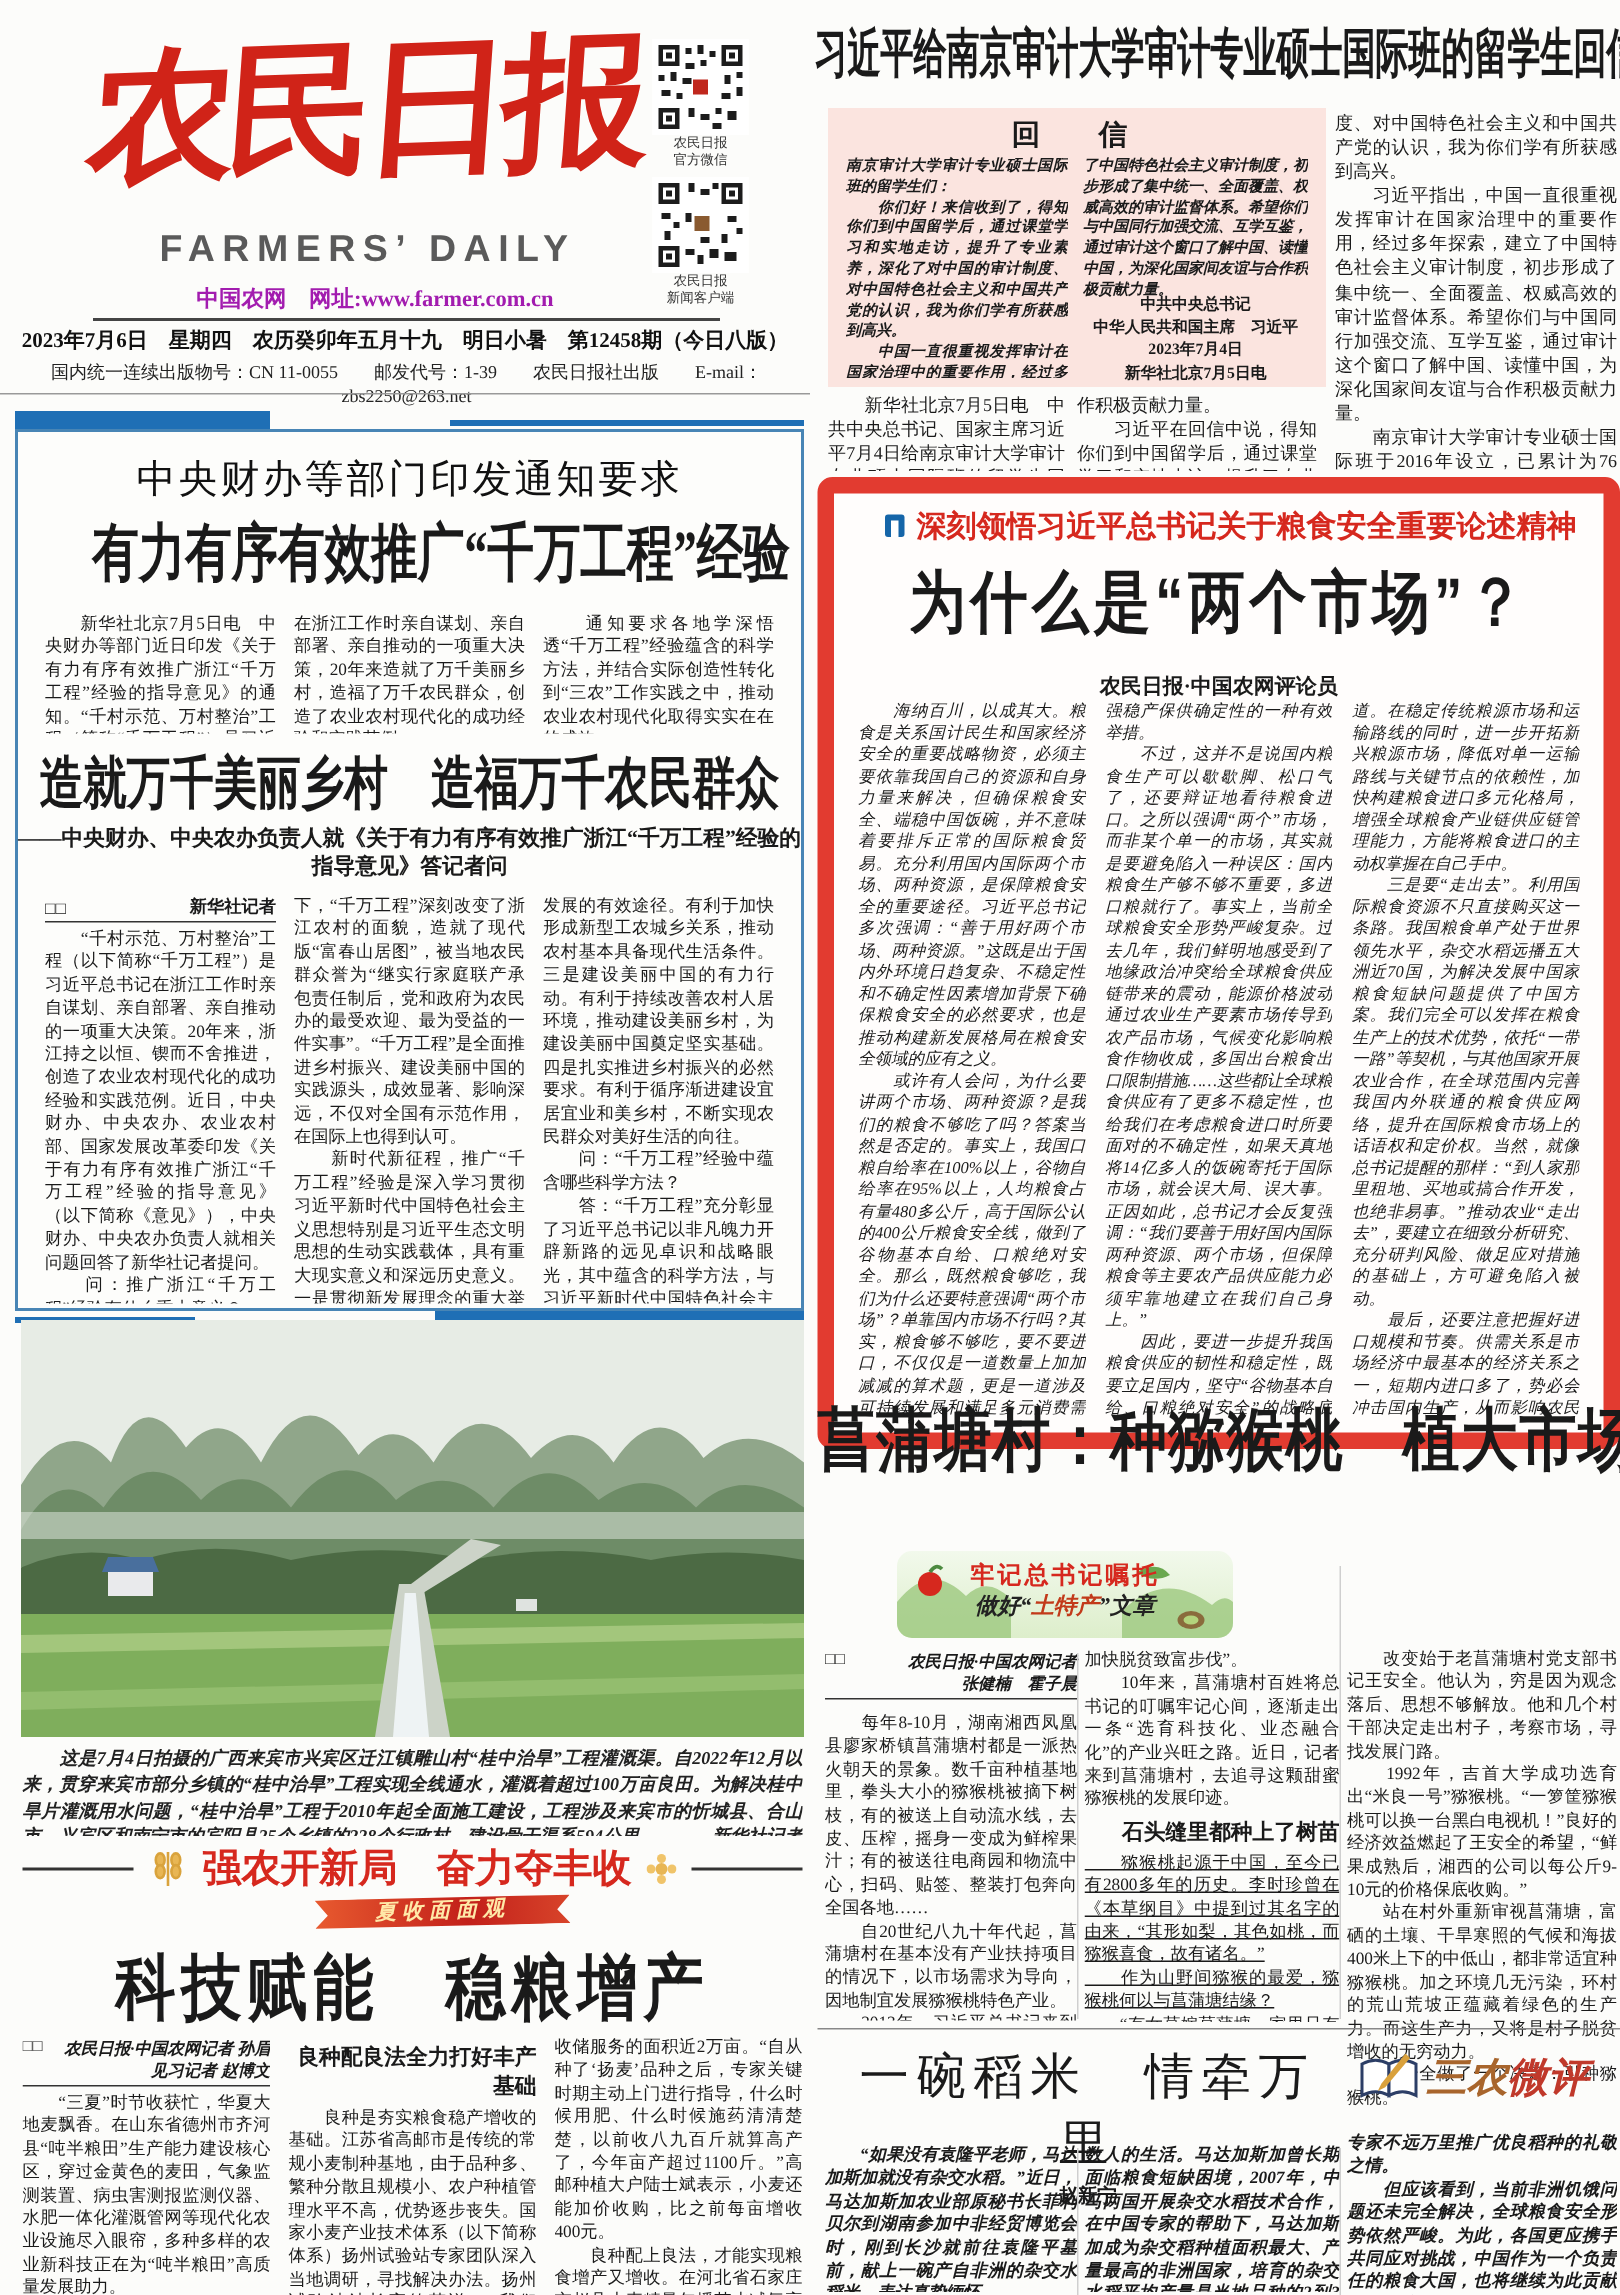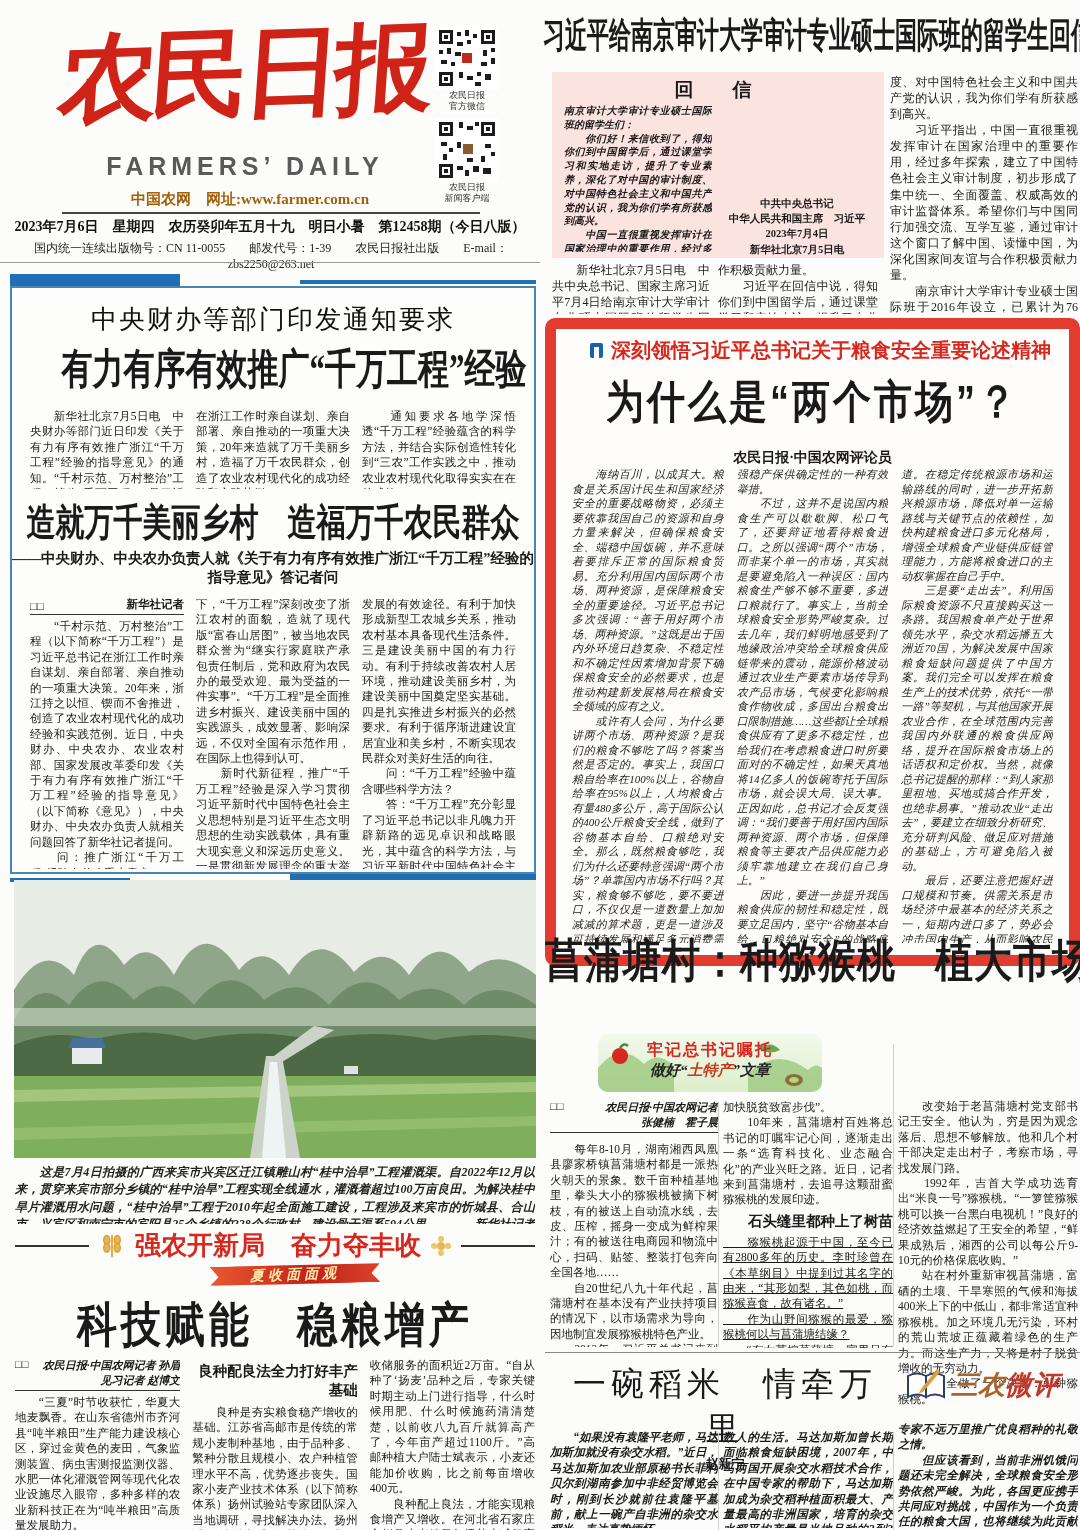--- a/index.html
+++ b/index.html
@@ -123,35 +123,36 @@
         <rect x="5" y="47" width="8" height="8" fill="#fff"></rect>
           <rect x="7" y="49" width="4" height="4" fill="#1c1c1c"></rect>
         <rect x="26" y="24" width="10" height="10" fill="#8a5a30"></rect>
       </svg>
     </div>
     <div class="qr-label">农民日报
 新闻客户端</div>
   </div>
 
   <div class="abs heiti" style="left:60px;top:152px;width:370px;text-align:center;font-size:25px;font-weight:bold;color:#5a5a5a;letter-spacing:5px;">FARMERS’ DAILY</div>
-  <div class="abs" style="left:40px;top:190px;width:420px;text-align:center;font-size:15px;font-weight:bold;color:#a16207;">中国农网　网址:www.farmer.com.cn</div>
+  <div class="abs" style="left:40px;top:190px;width:420px;text-align:center;font-size:15px;font-weight:bold;color:#a21caf;">中国农网　网址:www.farmer.com.cn</div>
   <div class="rule" style="left:62px;top:212px;width:418px;height:2px;"></div>
   <div class="abs" style="left:10px;top:218px;width:520px;text-align:center;font-size:14px;font-weight:bold;color:#111;">2023年7月6日　星期四　农历癸卯年五月十九　明日小暑　第12458期（今日八版）</div>
   <div class="abs" style="left:4px;top:240px;width:534px;text-align:center;font-size:12px;color:#222;">国内统一连续出版物号：CN 11-0055　　邮发代号：1-39　　农民日报社出版　　E-mail：zbs2250@263.net</div>
   <div class="rule" style="left:0;top:262px;width:540px;height:1px;background:#999;"></div>
 
   <div class="abs heiti ctr" style="left:543px;top:12px;width:537px;height:52px;overflow:hidden;">
     <span class="stretch" style="font-size:22px;transform:scale(1.0,1.6);letter-spacing:0;">习近平给南京审计大学审计专业硕士国际班的留学生回信</span>
   </div>
 
   <div class="abs" id="letterbox">
     <div class="ctr" style="font-size:19px;font-weight:bold;letter-spacing:10px;padding-top:5px;">回　信</div>
     <div class="col kai" style="left:12px;top:32px;width:148px;height:148px;font-size:10px;line-height:1.38;font-weight:bold;">南京审计大学审计专业硕士国际班的留学生们：
 　　你们好！来信收到了，得知你们到中国留学后，通过课堂学习和实地走访，提升了专业素养，深化了对中国的审计制度、对中国特色社会主义和中国共产党的认识，我为你们学有所获感到高兴。
 　　中国一直很重视发挥审计在国家治理中的重要作用，经过多年探索，建立</div>
+    <div class="col kai" style="left:170px;top:32px;width:150px;height:94px;font-size:10px;line-height:1.38;font-weight:bold;">了中国特色社会主义审计制度，初步形成了集中统一、全面覆盖、权威高效的审计监督体系。希望你们与中国同行加强交流、互学互鉴，通过审计这个窗口了解中国、读懂中国，为深化国家间友谊与合作积极贡献力量。</div>
     <div class="abs ctr" style="left:170px;top:124px;width:150px;font-size:10.5px;font-weight:bold;white-space:pre-line;line-height:1.45;">中共中央总书记
 中华人民共和国主席　习近平
 2023年7月4日
 新华社北京7月5日电</div>
   </div>
 
   <div class="col" style="left:890px;top:74px;width:188px;height:240px;font-size:12px;">度、对中国特色社会主义和中国共产党的认识，我为你们学有所获感到高兴。
 　　习近平指出，中国一直很重视发挥审计在国家治理中的重要作用，经过多年探索，建立了中国特色社会主义审计制度，初步形成了集中统一、全面覆盖、权威高效的审计监督体系。希望你们与中国同行加强交流、互学互鉴，通过审计这个窗口了解中国、读懂中国，为深化国家间友谊与合作积极贡献力量。
 　　南京审计大学审计专业硕士国际班于2016年设立，已累计为76个“一带一路”沿线国家的审计机关培养了280余名专业人才。近日，该班37名留学生给习近平写信，讲述在华学习深造的体会，表示将永不忘记在中国的经历，永远珍藏与中国的感情，努力做增进中国与所在国家友谊的使者。</div>
   <div class="col" style="left:552px;top:262px;width:158px;height:52px;font-size:12px;">　　新华社北京7月5日电　中共中央总书记、国家主席习近平7月4日给南京审计大学审计专业硕士国际班的留学生回信，鼓励他们为深化国家间友谊与合</div>

